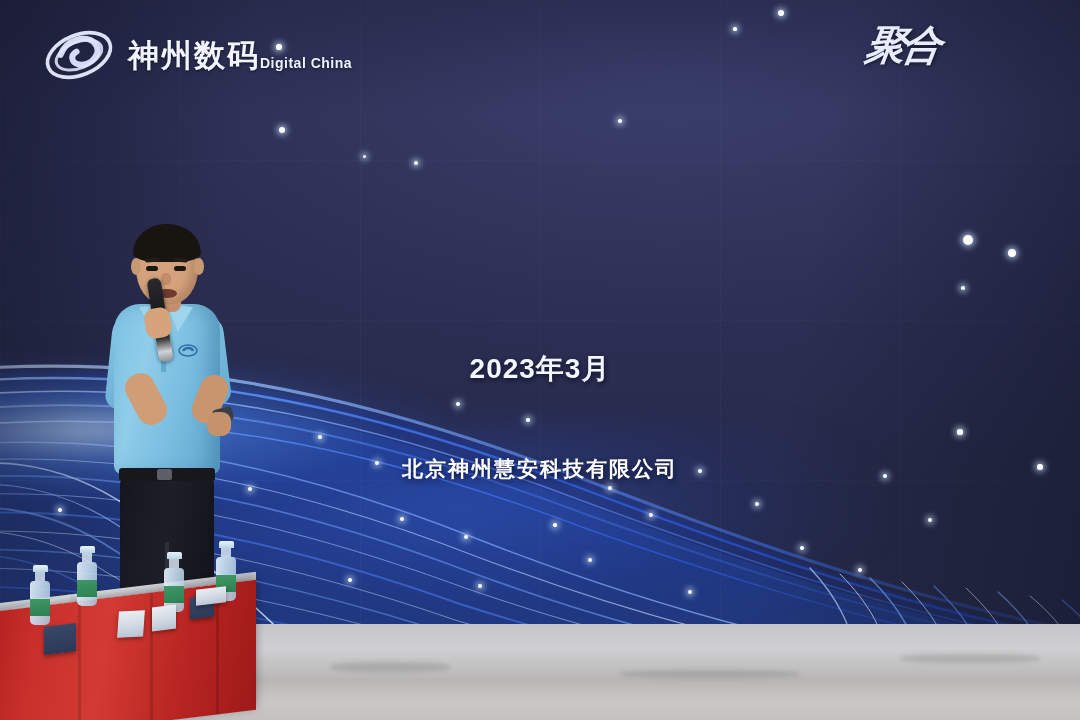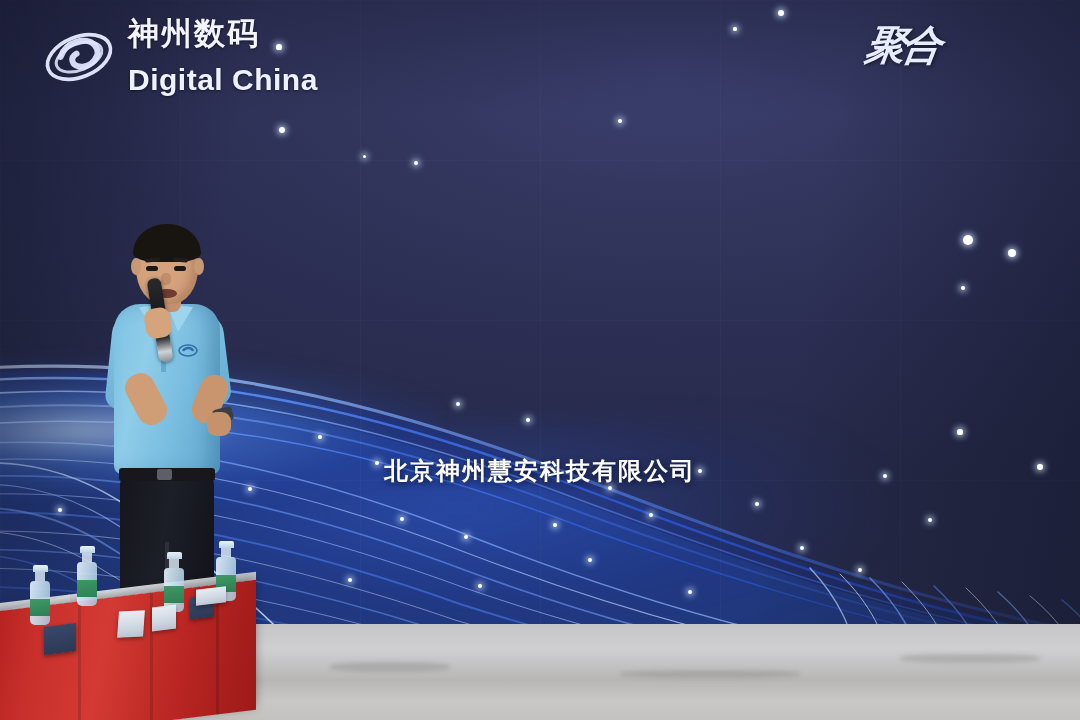--- a/index.html
+++ b/index.html
@@ -91,31 +91,31 @@
   
   .brand-logo {
     position: absolute;
     left: 42px;
     top: 18px;
     display: flex;
     align-items: center;
     gap: 12px;
   }
   .swirl-mark { width: 74px; height: 74px; }
-  .brand-text { display: flex; flex-direction: column; line-height: 1; }
+  .brand-text { display: flex; flex-direction: row; line-height: 1; }
   .brand-cn {
     font-size: 31px;
     font-weight: bold;
     color: #f2f4ff;
     letter-spacing: 2px;
     text-shadow: 0 1px 3px rgba(0,0,0,.55);
   }
   .brand-en {
     margin-top: 16px;
-    font-size: 30px;
+    font-size: 14px;
     font-weight: bold;
     color: #eef1ff;
     letter-spacing: .5px;
     text-shadow: 0 1px 3px rgba(0,0,0,.5);
   }
 
   
   .event-mark {
     position: absolute;
     right: 24px;
@@ -167,21 +167,21 @@
     font-weight: bold;
     color: #f4f6ff;
     letter-spacing: 1px;
     text-shadow: 1px 2px 5px rgba(10,12,35,.85);
   }
   .slide-company {
     position: absolute;
     left: 0; right: 0;
     top: 455px;
     text-align: center;
-    font-size: 24px;
+    font-size: 21px;
     font-weight: bold;
     color: #ffffff;
     letter-spacing: 2px;
     text-shadow: 1px 2px 6px rgba(8,14,50,.9);
   }
 
   
   .stage-floor {
     position: absolute;
     left: 0;
@@ -515,20 +515,21 @@
       <span class="brand-text">
         <span class="brand-cn">神州数码</span>
         <span class="brand-en">Digital China</span>
       </span>
     </div>
 
     <div class="event-mark">
       <div class="event-cursive">聚合</div>
     </div>
 
+    <div class="slide-date">2023年3月</div>
     <div class="slide-company">北京神州慧安科技有限公司</div>
 
     <div id="particle-layer">
         <div class="particle" style="left: 778px; top: 10px; width: 6px; height: 6px;"></div>
         <div class="particle" style="left: 733.4px; top: 27.4px; width: 3.2px; height: 3.2px;"></div>
         <div class="particle" style="left: 413.8px; top: 160.8px; width: 4.4px; height: 4.4px;"></div>
         <div class="particle" style="left: 276.4px; top: 44.4px; width: 5.2px; height: 5.2px;"></div>
         <div class="particle" style="left: 279px; top: 127px; width: 6px; height: 6px;"></div>
         <div class="particle" style="left: 362.5px; top: 154.5px; width: 3px; height: 3px;"></div>
         <div class="particle" style="left: 618.2px; top: 119.2px; width: 3.6px; height: 3.6px;"></div>

